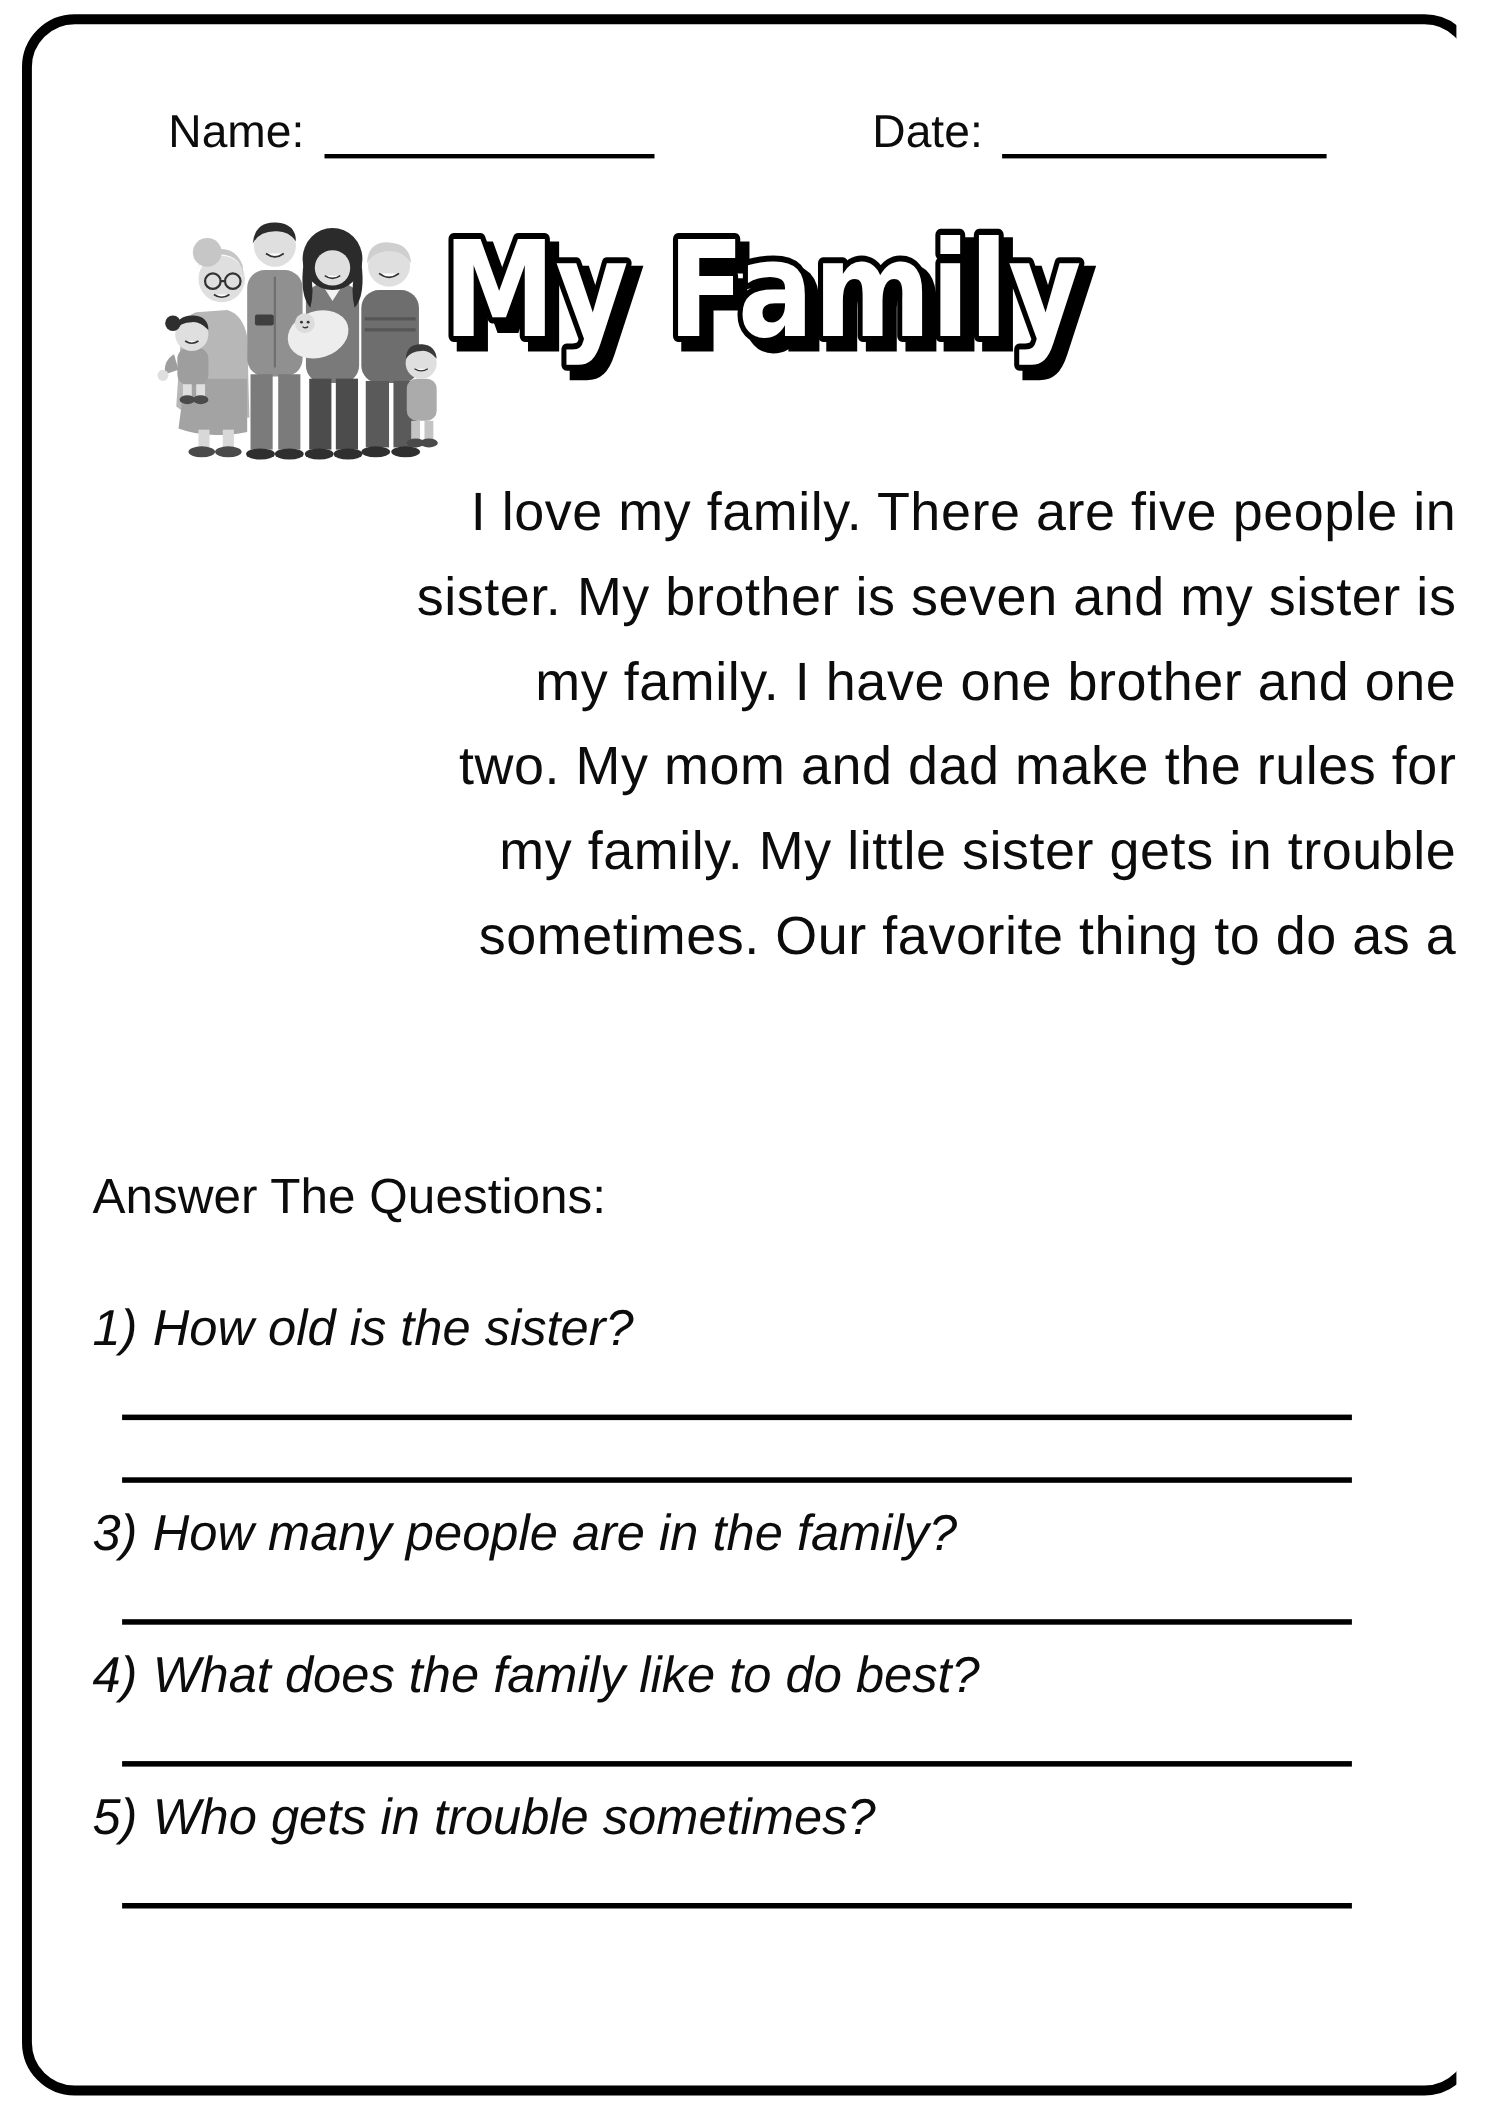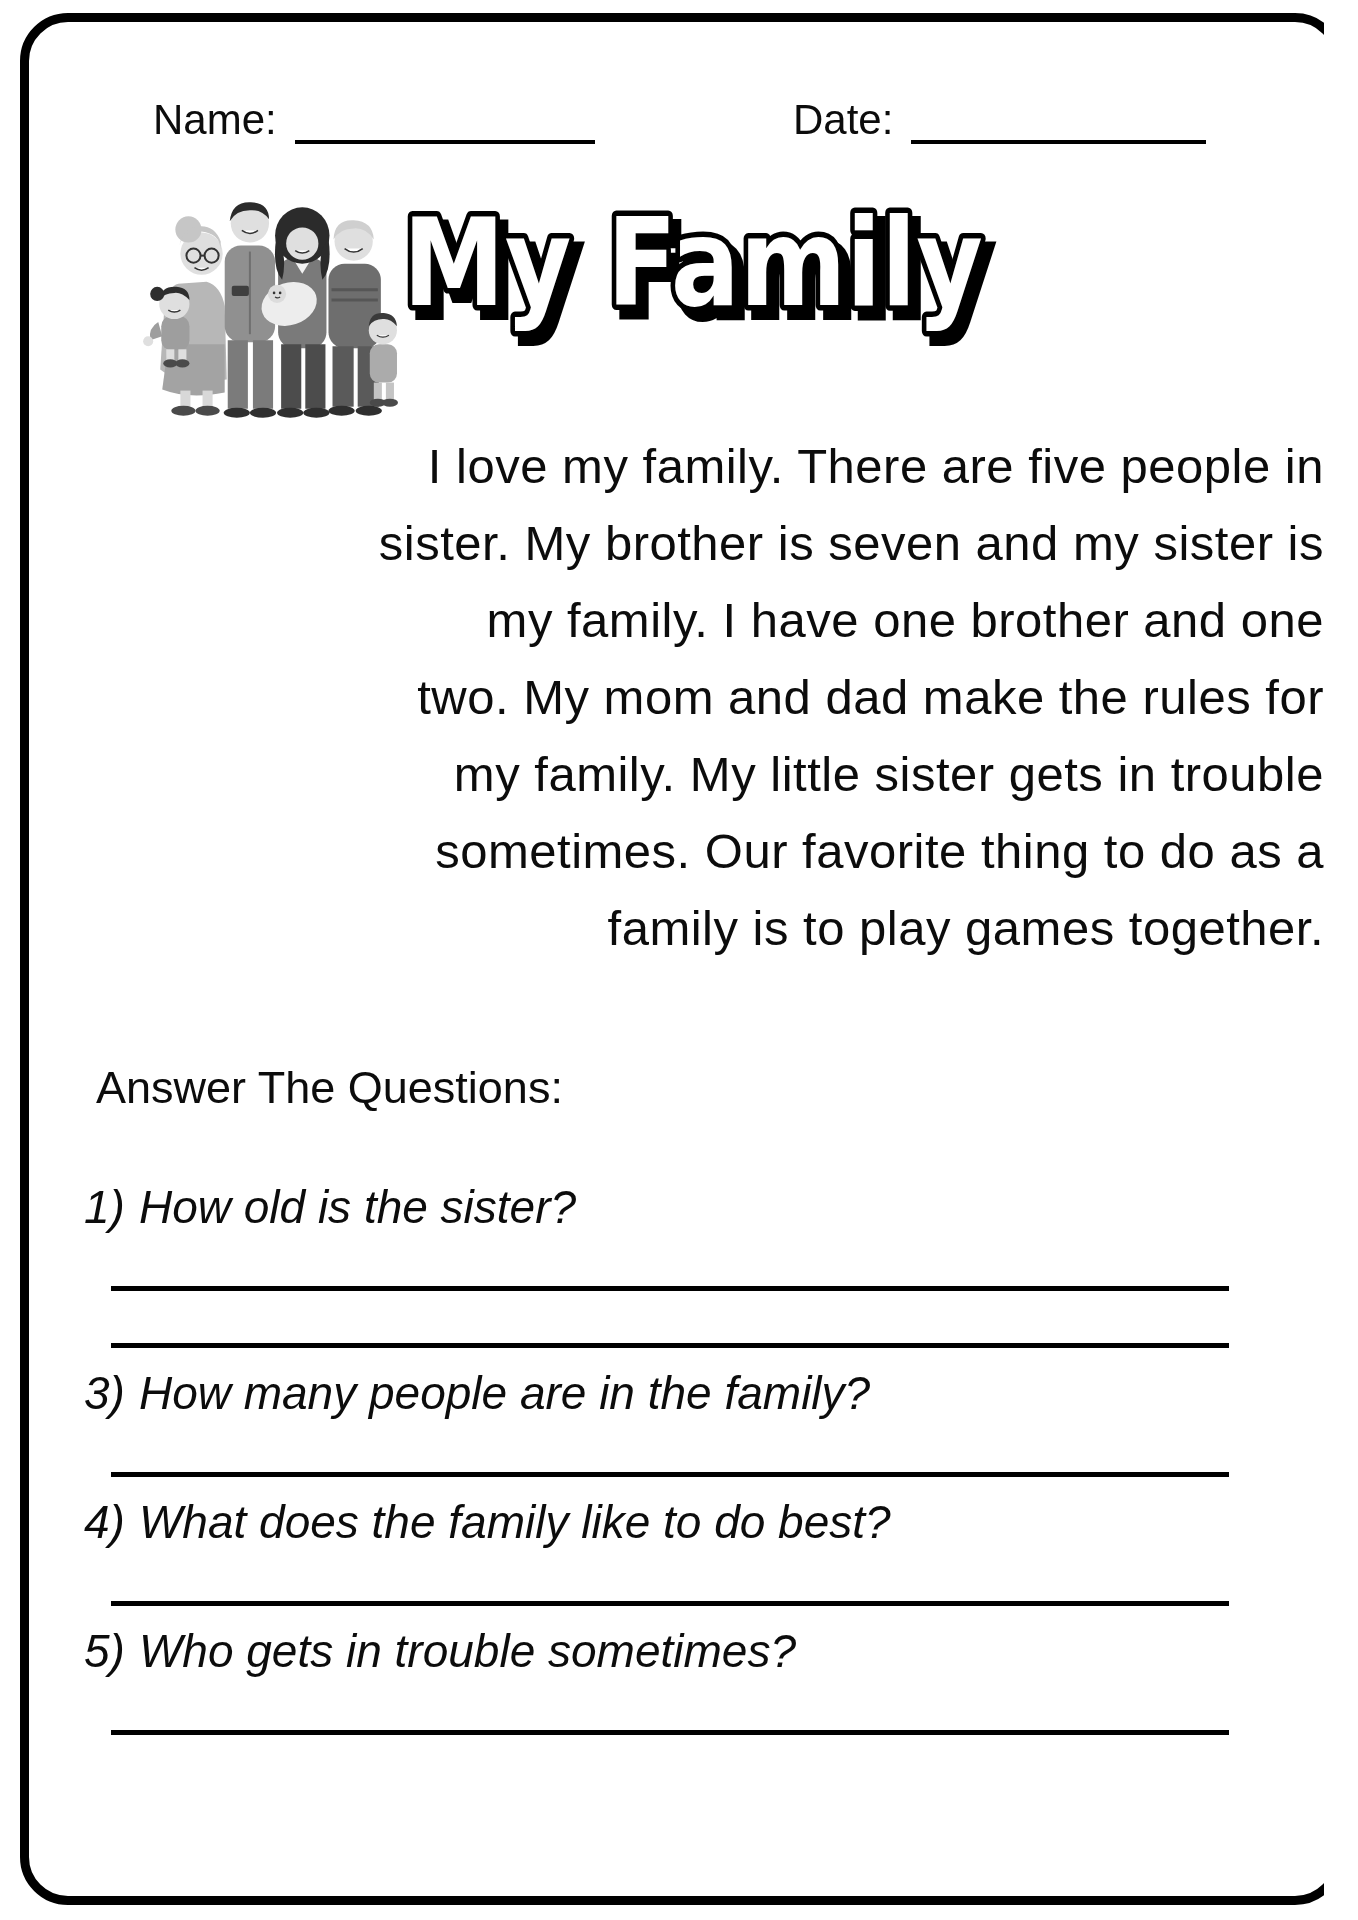--- a/index.html
+++ b/index.html
@@ -82,21 +82,20 @@
     white-space: nowrap;
     letter-spacing: 0.5px;
   }
 
   
   .section-heading {
     position: absolute;
     left: 84px;
     top: 1062px;
     font-size: 45px;
-    margin-left: 12px;
   }
   .questions {
     position: absolute;
     left: 84px;
     top: 1180px;
     width: 1250px;
   }
   .q-item { margin-bottom: 18px; }
   .q-text {
     font-size: 46px;
@@ -221,21 +220,20 @@
     <text class="title-face" x="311" y="127" text-anchor="middle" textLength="580" lengthAdjust="spacingAndGlyphs">My Family</text>
   </svg>
 
   <div class="passage">
     <div class="passage-line">I love my family. There are five people in</div>
     <div class="passage-line">sister. My brother is seven and my sister is</div>
     <div class="passage-line">my family. I have one brother and one</div>
     <div class="passage-line">two. My mom and dad make the rules for</div>
     <div class="passage-line">my family. My little sister gets in trouble</div>
     <div class="passage-line">sometimes. Our favorite thing to do as a</div>
-    <div class="passage-line">family is to play games together.</div>
   </div>
 
   <div class="section-heading">Answer The Questions:</div>
 
   <div class="questions">
 
     <div class="q-item">
       <div class="q-text">
         <span class="q-num">1)</span><span>How old is the sister?</span>
       </div>

